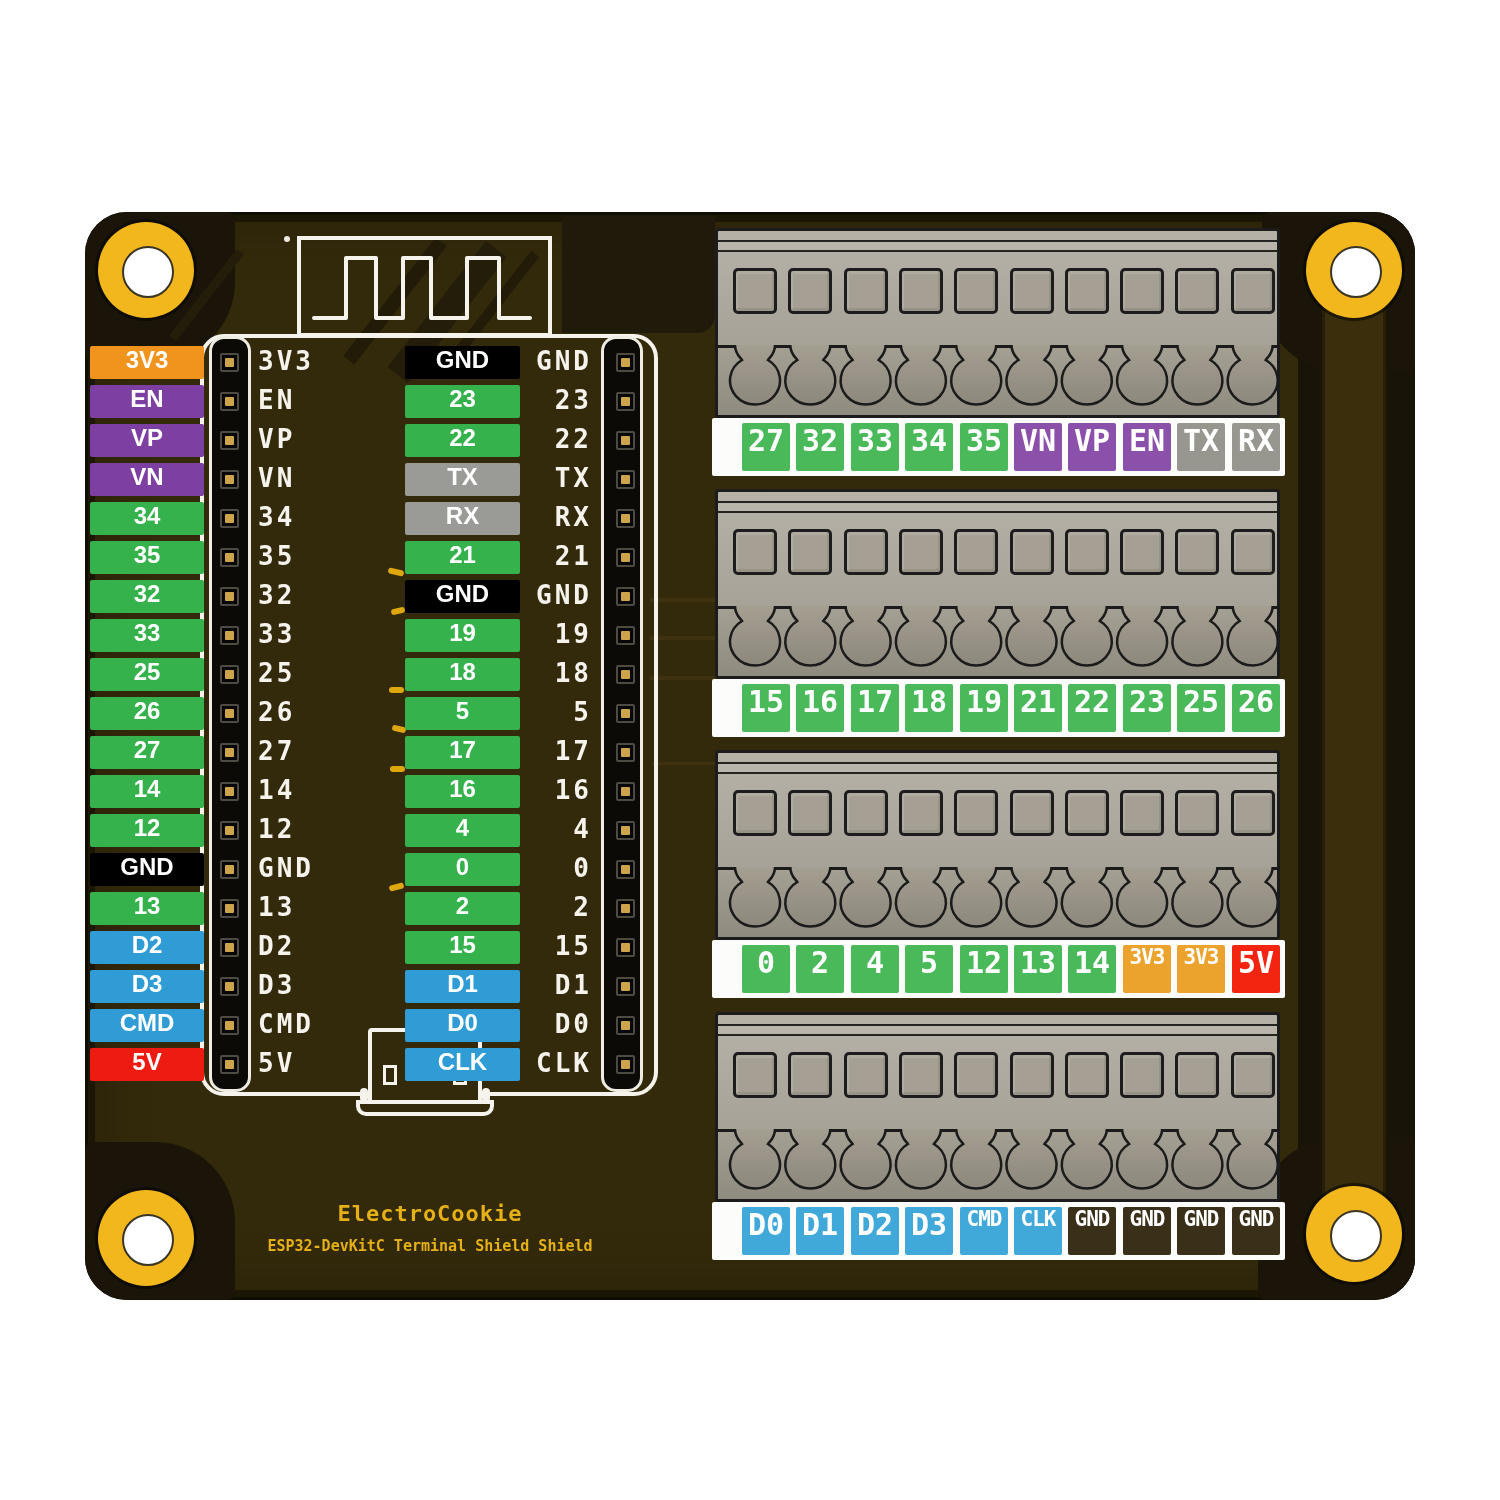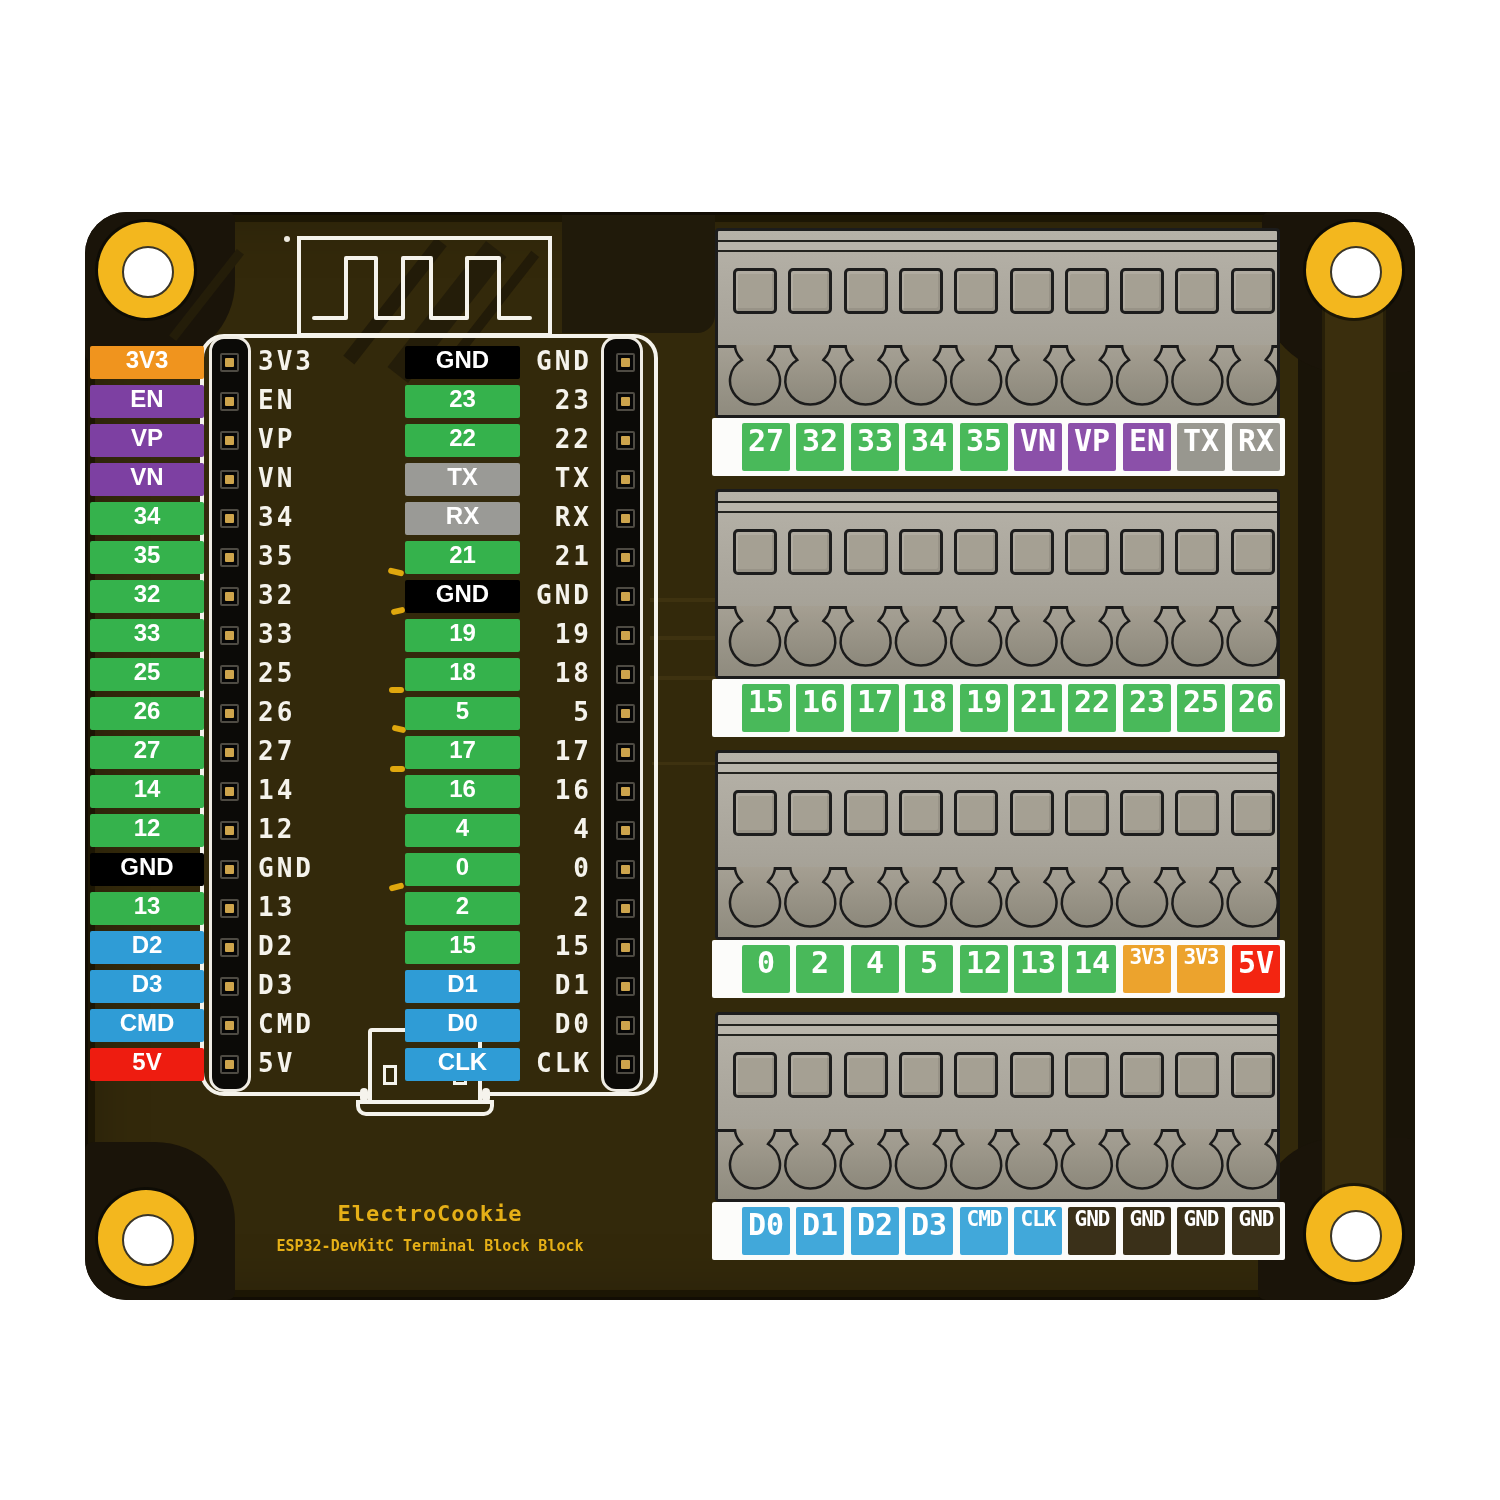--- a/index.html
+++ b/index.html
@@ -380,20 +380,20 @@
         <div class="tcell small" style="left: 248px; top: 5px; width: 48px; background: rgb(65, 168, 218);">CMD</div>
         <div class="tcell small" style="left: 302px; top: 5px; width: 48px; background: rgb(65, 168, 218);">CLK</div>
         <div class="tcell small" style="left: 356px; top: 5px; width: 48px; background: rgb(58, 48, 25);">GND</div>
         <div class="tcell small" style="left: 411px; top: 5px; width: 48px; background: rgb(58, 48, 25);">GND</div>
         <div class="tcell small" style="left: 465px; top: 5px; width: 48px; background: rgb(58, 48, 25);">GND</div>
         <div class="tcell small" style="left: 520px; top: 5px; width: 48px; background: rgb(58, 48, 25);">GND</div>
       </div>
     </div>
 
   <div class="brand">ElectroCookie</div>
-  <div class="product">ESP32-DevKitC Terminal Block Block</div>
+  <div class="product">ESP32-DevKitC Terminal Shield Shield</div>
 
   <div class="hole" style="left:98px;top:222px"></div>
   <div class="hole" style="left:1306px;top:222px"></div>
   <div class="hole" style="left:98px;top:1190px"></div>
   <div class="hole" style="left:1306px;top:1186px"></div>
 
 </div>
 
 </body></html>

